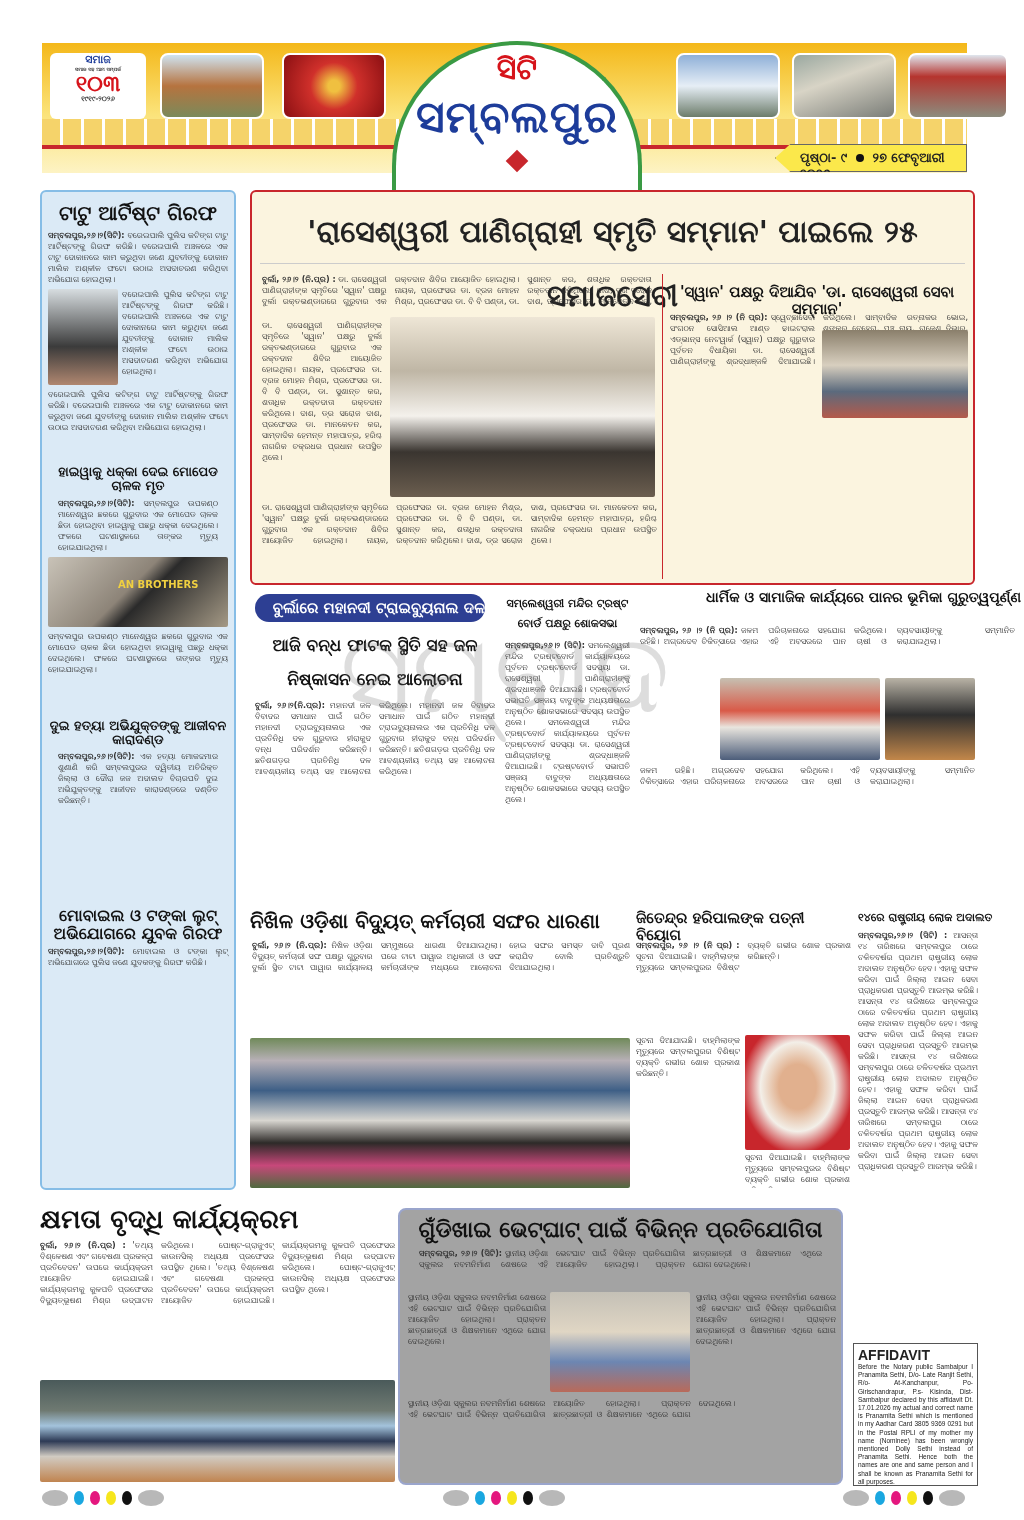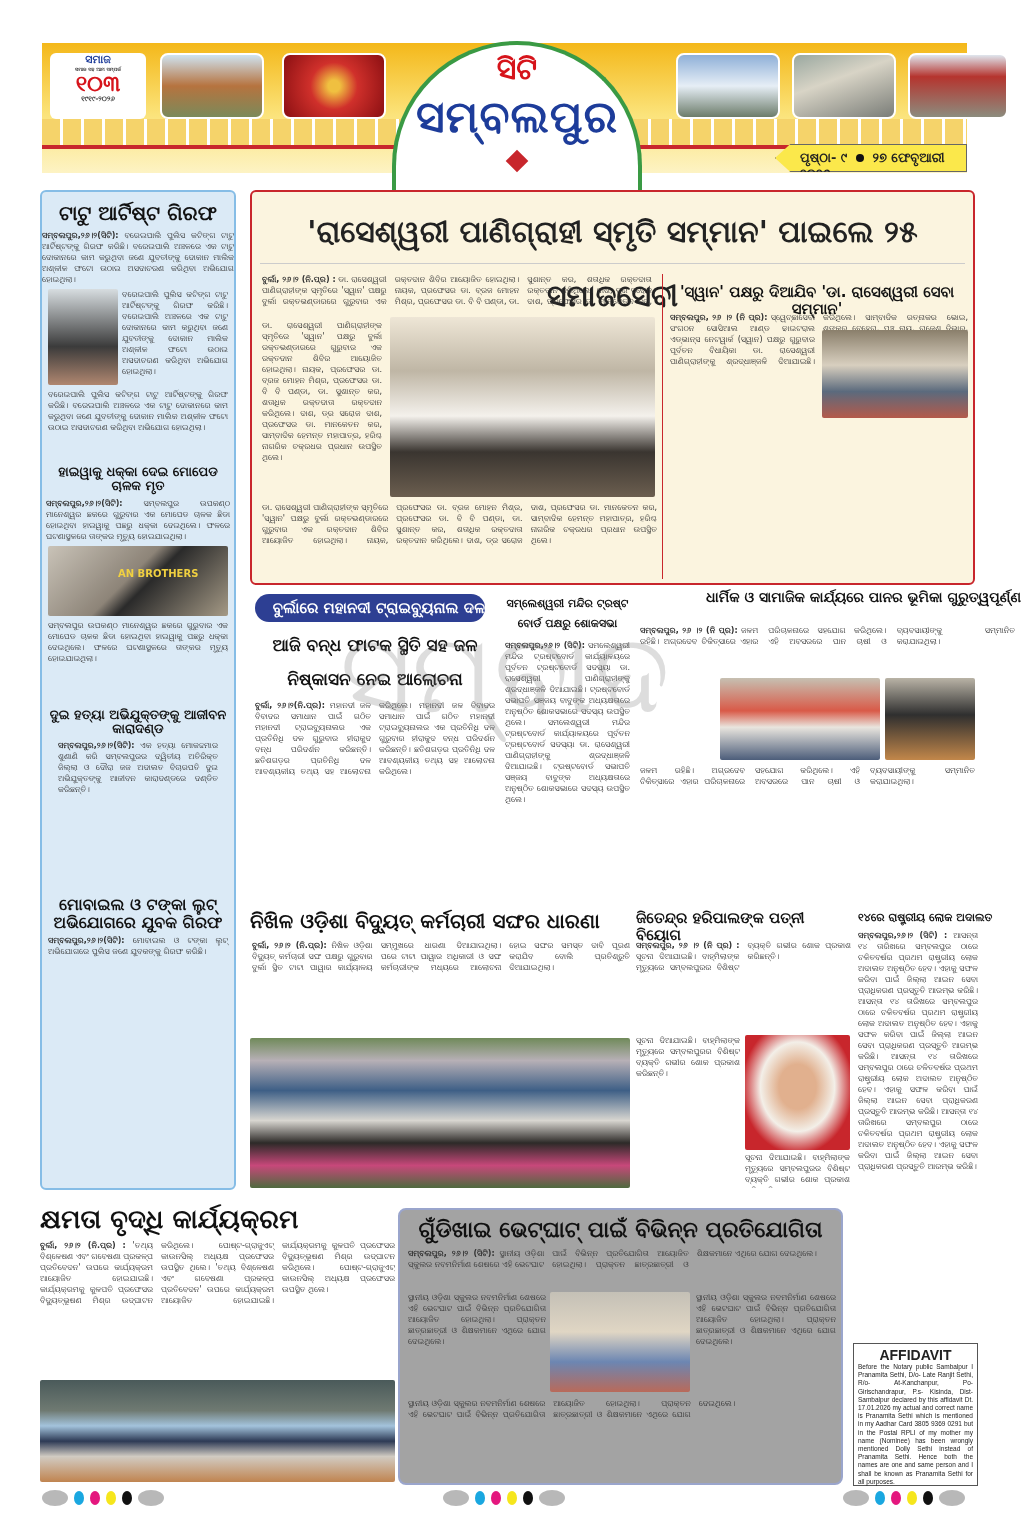--- a/index.html
+++ b/index.html
@@ -52,32 +52,32 @@
   </div>
 </div>
 <div class="abs dateplate">
   <span>ପୃଷ୍ଠା- ୯</span>
   <span style="display:inline-block;width:8px;height:8px;border-radius:50%;background:#111;margin:0 4px"></span>
   <span>୨୭ ଫେବୃଆରୀ ୨୦୨୬</span>
 </div>
 
 <div class="abs leftcol">
   <div class="col-head" style="font-size:20px;margin:10px 4px 6px">ଟାଟୁ ଆର୍ଟିଷ୍ଟ ଗିରଫ</div>
-  <div class="txt" style="padding:0 0">
+  <div class="txt" style="padding:0 6px">
     <b>ସମ୍ବଲପୁର,୨୬।୨(ସିଟି):</b>
     <span>ବରେଇପାଲି ପୁଲିସ କଟିଙ୍ଗ ଟାଟୁ ଆର୍ଟିଷ୍ଟଙ୍କୁ ଗିରଫ କରିଛି। ବରେଇପାଲି ଅଞ୍ଚଳରେ ଏକ ଟାଟୁ ଦୋକାନରେ କାମ କରୁଥିବା ଜଣେ ଯୁବତୀଙ୍କୁ ଦୋକାନ ମାଲିକ ଅଶ୍ଳୀଳ ଫଟୋ ଉଠାଇ ଅସଦାଚରଣ କରିଥିବା ଅଭିଯୋଗ ହୋଇଥିଲା।</span>
   </div>
   <div style="display:flex;padding:4px 6px;gap:4px">
     <div class="photo" style="width:70px;height:96px;background:linear-gradient(#d7dde0,#3b3b3b 60%,#b08770)"></div>
     <div class="txt" style="flex:1">ବରେଇପାଲି ପୁଲିସ କଟିଙ୍ଗ ଟାଟୁ ଆର୍ଟିଷ୍ଟଙ୍କୁ ଗିରଫ କରିଛି। ବରେଇପାଲି ଅଞ୍ଚଳରେ ଏକ ଟାଟୁ ଦୋକାନରେ କାମ କରୁଥିବା ଜଣେ ଯୁବତୀଙ୍କୁ ଦୋକାନ ମାଲିକ ଅଶ୍ଳୀଳ ଫଟୋ ଉଠାଇ ଅସଦାଚରଣ କରିଥିବା ଅଭିଯୋଗ ହୋଇଥିଲା।</div>
   </div>
   <div class="txt" style="padding:0 6px;height:66px;overflow:hidden">ବରେଇପାଲି ପୁଲିସ କଟିଙ୍ଗ ଟାଟୁ ଆର୍ଟିଷ୍ଟଙ୍କୁ ଗିରଫ କରିଛି। ବରେଇପାଲି ଅଞ୍ଚଳରେ ଏକ ଟାଟୁ ଦୋକାନରେ କାମ କରୁଥିବା ଜଣେ ଯୁବତୀଙ୍କୁ ଦୋକାନ ମାଲିକ ଅଶ୍ଳୀଳ ଫଟୋ ଉଠାଇ ଅସଦାଚରଣ କରିଥିବା ଅଭିଯୋଗ ହୋଇଥିଲା।</div>
 
   <div class="col-head" style="font-size:13px;margin:10px 4px 4px">ହାଇୱାକୁ ଧକ୍କା ଦେଇ ମୋପେଡ ଚାଳକ ମୃତ</div>
-  <div class="txt" style="padding:0 4px">
+  <div class="txt" style="padding:0 16px">
     <b>ସମ୍ବଲପୁର,୨୬।୨(ସିଟି):</b>
     <span>ସମ୍ବଲପୁର ଉପକଣ୍ଠ ମାନେଶ୍ୱର ଛକରେ ଗୁରୁବାର ଏକ ମୋପେଡ ଚାଳକ ଛିଡା ହୋଇଥିବା ହାଇୱାକୁ ପଛରୁ ଧକ୍କା ଦେଇଥିଲେ। ଫଳରେ ଘଟଣାସ୍ଥଳରେ ତାଙ୍କର ମୃତ୍ୟୁ ହୋଇଯାଇଥିଲା।</span>
   </div>
   <div class="photo" style="margin:4px 6px;height:70px;background:linear-gradient(135deg,#c9c3b8,#8d8478 45%,#2a2a2a 55%,#a59a86)">
     <span style="display:block;padding:22px 0 0 70px;font-size:10px;color:#f0d040;font-weight:bold">AN BROTHERS</span>
   </div>
   <div class="txt" style="padding:0 6px;height:80px;overflow:hidden">ସମ୍ବଲପୁର ଉପକଣ୍ଠ ମାନେଶ୍ୱର ଛକରେ ଗୁରୁବାର ଏକ ମୋପେଡ ଚାଳକ ଛିଡା ହୋଇଥିବା ହାଇୱାକୁ ପଛରୁ ଧକ୍କା ଦେଇଥିଲେ। ଫଳରେ ଘଟଣାସ୍ଥଳରେ ତାଙ୍କର ମୃତ୍ୟୁ ହୋଇଯାଇଥିଲା।</div>
 
   <div class="col-head" style="font-size:13px;margin:8px 4px 4px">ଦୁଇ ହତ୍ୟା ଅଭିଯୁକ୍ତଙ୍କୁ ଆଜୀବନ କାରାଦଣ୍ଡ</div>
   <div class="txt" style="padding:0 16px;height:150px;overflow:hidden">
@@ -162,32 +162,32 @@
 <div class="abs col-head" style="left:40px;top:1205px;width:365px;font-size:26px;text-align:left">କ୍ଷମତା ବୃଦ୍ଧି କାର୍ଯ୍ୟକ୍ରମ</div>
 <div class="abs txt" style="left:40px;top:1240px;width:355px;height:135px;overflow:hidden;column-count:3;column-gap:8px">
   <b>ବୁର୍ଲା, ୨୬।୨ (ନି.ପ୍ର) :</b>
   <span>'ତଥ୍ୟ ବିଶ୍ଳେଷଣ ଏବଂ ଗବେଷଣା ପ୍ରକଳ୍ପ ପ୍ରତିବେଦନ' ଉପରେ କାର୍ଯ୍ୟକ୍ରମ ଆୟୋଜିତ ହୋଇଯାଇଛି। କାର୍ଯ୍ୟକ୍ରମକୁ କୁଳପତି ପ୍ରଫେସର ବିଦ୍ୟୁତ୍‌ଭୂଷଣ ମିଶ୍ର ଉଦ୍‌ଘାଟନ କରିଥିଲେ। ପୋଷ୍ଟ-ଗ୍ରାଜୁଏଟ୍ କାଉନସିଲ୍ ଅଧ୍ୟକ୍ଷ ପ୍ରଫେସର ଉପସ୍ଥିତ ଥିଲେ।</span>
   <span>'ତଥ୍ୟ ବିଶ୍ଳେଷଣ ଏବଂ ଗବେଷଣା ପ୍ରକଳ୍ପ ପ୍ରତିବେଦନ' ଉପରେ କାର୍ଯ୍ୟକ୍ରମ ଆୟୋଜିତ ହୋଇଯାଇଛି। କାର୍ଯ୍ୟକ୍ରମକୁ କୁଳପତି ପ୍ରଫେସର ବିଦ୍ୟୁତ୍‌ଭୂଷଣ ମିଶ୍ର ଉଦ୍‌ଘାଟନ କରିଥିଲେ। ପୋଷ୍ଟ-ଗ୍ରାଜୁଏଟ୍ କାଉନସିଲ୍ ଅଧ୍ୟକ୍ଷ ପ୍ରଫେସର ଉପସ୍ଥିତ ଥିଲେ।</span>
 </div>
 <div class="abs photo" style="left:40px;top:1380px;width:355px;height:102px;background:linear-gradient(#4a5a5a 0,#6f7a72 30%,#a3c3dc 45%,#2d3a55 60%,#d1cbc2 75%,#c08450)"></div>
 
 <div class="abs box-blue" style="left:398px;top:1208px;width:445px;height:277px">
   <div class="col-head" style="font-size:22px;margin:8px 6px 4px">ଗୁଁଡିଖାଇ ଭେଟ୍‌ଘାଟ୍ ପାଇଁ ବିଭିନ୍ନ ପ୍ରତିଯୋଗିତା</div>
-  <div class="txt" style="margin:6px 8px;height:50px;overflow:hidden;column-count:3;column-gap:8px">
+  <div class="txt" style="margin:6px 19px;height:50px;overflow:hidden;column-count:3;column-gap:8px">
     <b>ସମ୍ବଲପୁର, ୨୬।୨ (ସିଟି):</b>
     <span>ସ୍ଥାନୀୟ ଓଡ଼ିଶା ସ୍କୁଲର ନବମନିର୍ମାଣ ଶେଷରେ ଏହି ଭେଟଘାଟ ପାଇଁ ବିଭିନ୍ନ ପ୍ରତିଯୋଗିତା ଆୟୋଜିତ ହୋଇଥିଲା। ପ୍ରାକ୍ତନ ଛାତ୍ରଛାତ୍ରୀ ଓ ଶିକ୍ଷକମାନେ ଏଥିରେ ଯୋଗ ଦେଇଥିଲେ।</span>
   </div>
   <div class="photo" style="position:absolute;left:150px;top:82px;width:140px;height:100px;background:linear-gradient(#c4c0b6,#e0d6c4 40%,#6c86b2 70%,#b96a5a)"></div>
   <div class="txt" style="position:absolute;left:8px;top:82px;width:138px;height:100px;overflow:hidden">ସ୍ଥାନୀୟ ଓଡ଼ିଶା ସ୍କୁଲର ନବମନିର୍ମାଣ ଶେଷରେ ଏହି ଭେଟଘାଟ ପାଇଁ ବିଭିନ୍ନ ପ୍ରତିଯୋଗିତା ଆୟୋଜିତ ହୋଇଥିଲା। ପ୍ରାକ୍ତନ ଛାତ୍ରଛାତ୍ରୀ ଓ ଶିକ୍ଷକମାନେ ଏଥିରେ ଯୋଗ ଦେଇଥିଲେ।</div>
   <div class="txt" style="position:absolute;left:296px;top:82px;width:140px;height:100px;overflow:hidden">ସ୍ଥାନୀୟ ଓଡ଼ିଶା ସ୍କୁଲର ନବମନିର୍ମାଣ ଶେଷରେ ଏହି ଭେଟଘାଟ ପାଇଁ ବିଭିନ୍ନ ପ୍ରତିଯୋଗିତା ଆୟୋଜିତ ହୋଇଥିଲା। ପ୍ରାକ୍ତନ ଛାତ୍ରଛାତ୍ରୀ ଓ ଶିକ୍ଷକମାନେ ଏଥିରେ ଯୋଗ ଦେଇଥିଲେ।</div>
   <div class="txt" style="position:absolute;left:8px;top:188px;width:428px;height:80px;overflow:hidden;column-count:3;column-gap:8px">ସ୍ଥାନୀୟ ଓଡ଼ିଶା ସ୍କୁଲର ନବମନିର୍ମାଣ ଶେଷରେ ଏହି ଭେଟଘାଟ ପାଇଁ ବିଭିନ୍ନ ପ୍ରତିଯୋଗିତା ଆୟୋଜିତ ହୋଇଥିଲା। ପ୍ରାକ୍ତନ ଛାତ୍ରଛାତ୍ରୀ ଓ ଶିକ୍ଷକମାନେ ଏଥିରେ ଯୋଗ ଦେଇଥିଲେ।</div>
 </div>
 
 <div class="abs affidavit">
-  <div style="font-weight:bold;font-size:14px;text-align:center;line-height:16px">AFFIDAVIT</div>
+  <div style="font-weight:bold;font-size:14px;line-height:16px">AFFIDAVIT</div>
   <div style="font-size:6.5px;line-height:8.2px;text-align:justify">Before the Notary public Sambalpur I Pranamita Sethi, D/o- Late Ranjit Sethi, R/o- At-Kanchanpur, Po-Girischandrapur, P.s- Kisinda, Dist- Sambalpur declared by this affidavit Dt. 17.01.2026 my actual and correct name is Pranamita Sethi which is mentioned in my Aadhar Card 3805 9369 0291 but in the Postal RPLI of my mother my name (Nominee) has been wrongly mentioned Dolly Sethi instead of Pranamita Sethi. Hence both the names are one and same person and I shall be known as Pranamita Sethi for all purposes.</div>
 </div>
 
 <div class="reg-marks" style="left:42px">
   <div class="grey"></div>
   <div class="dot" style="background:#1aa7e0"></div>
   <div class="dot" style="background:#e4177e"></div>
   <div class="dot" style="background:#f6e61c"></div>
   <div class="dot" style="background:#111"></div>
   <div class="grey"></div>

